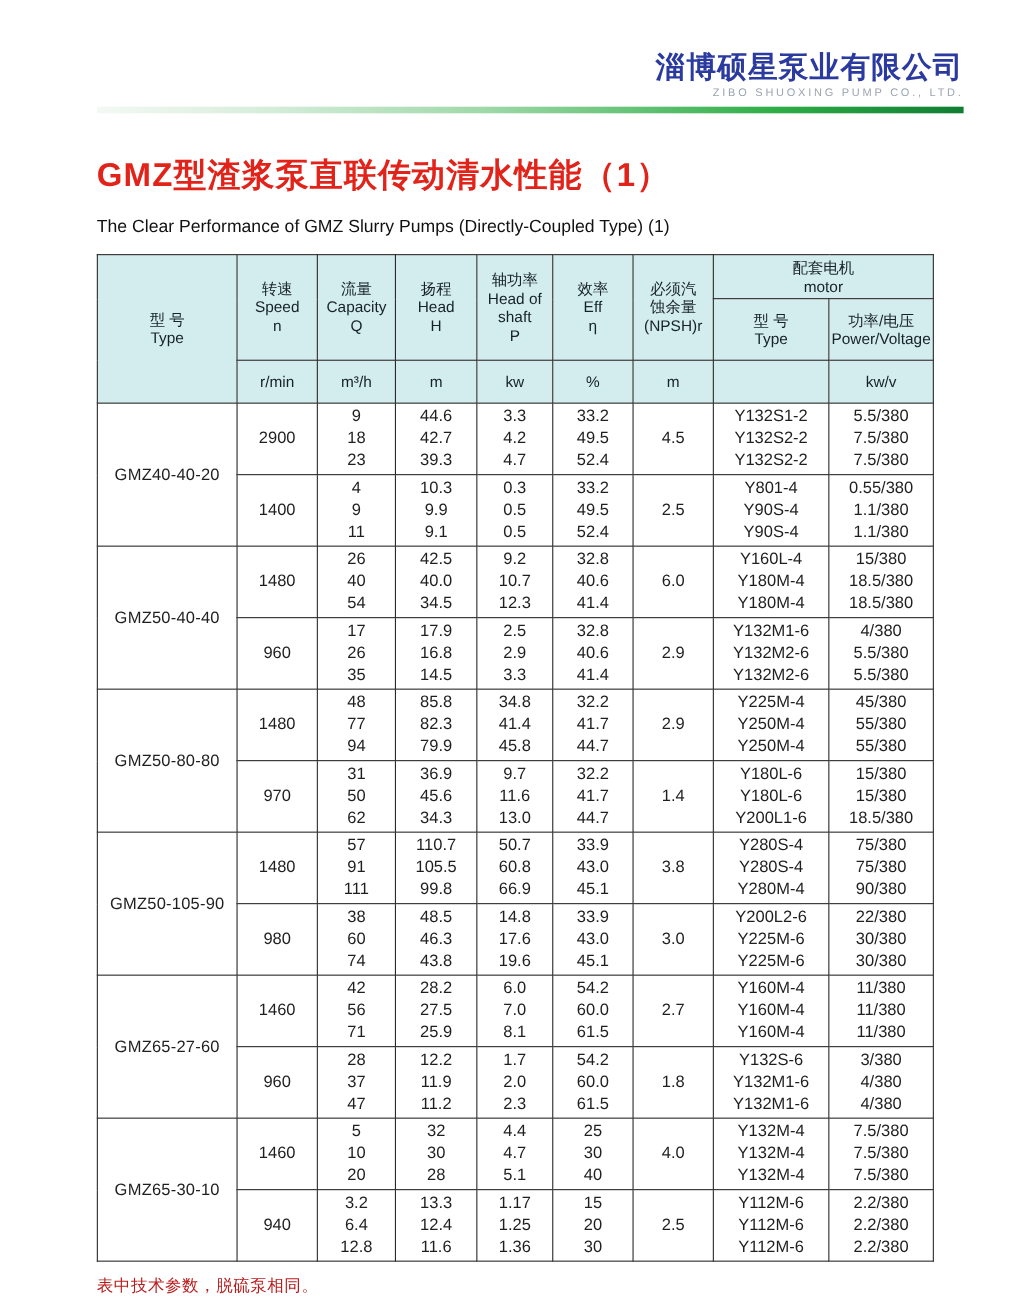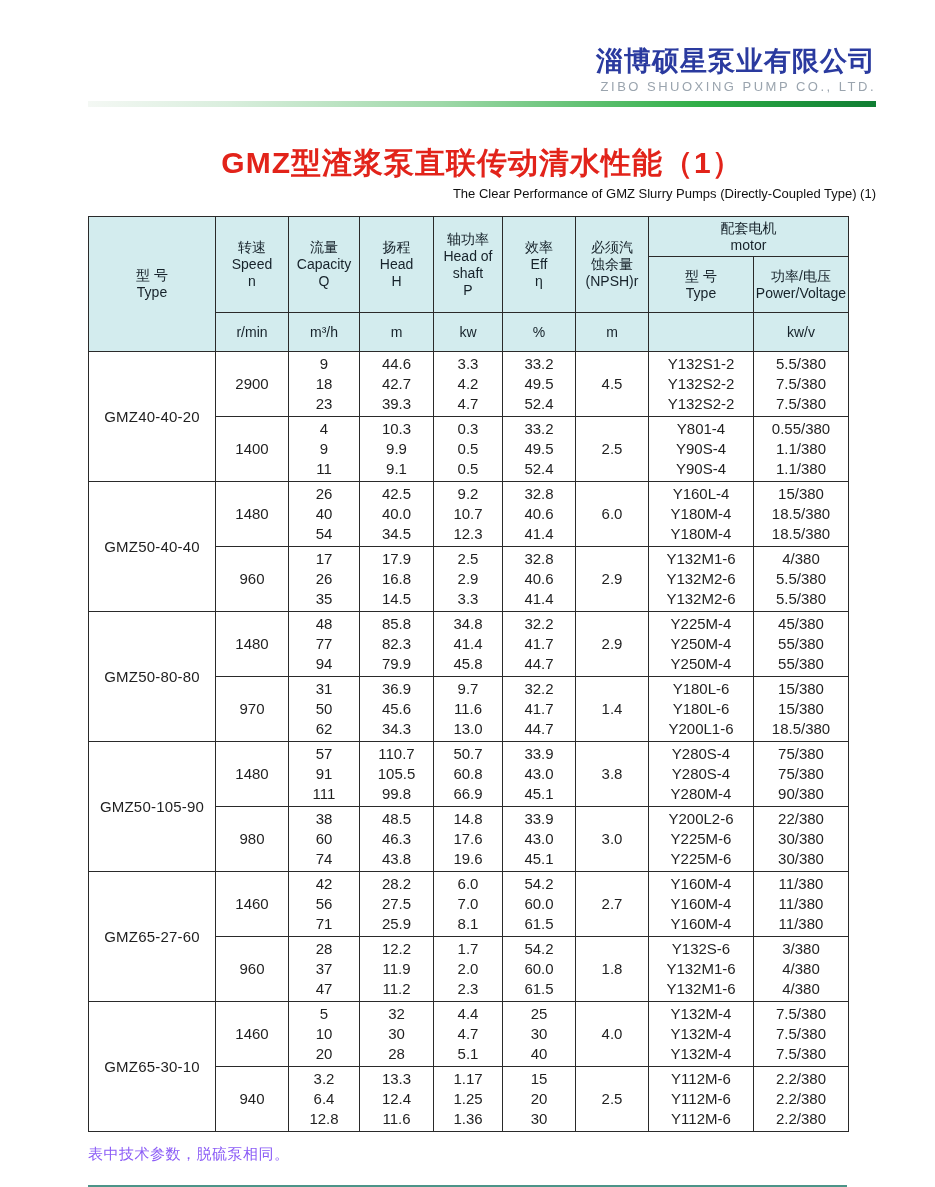--- a/index.html
+++ b/index.html
@@ -27,46 +27,45 @@
   
   .brand { text-align: right; }
   .brand-cn {
     font-size: 27px;
     font-weight: bold;
     color: var(--brand-blue);
     letter-spacing: 1px;
     line-height: 1.15;
   }
   .brand-en {
-    font-size: 13px;
+    font-size: 10px;
     color: var(--brand-gray);
     letter-spacing: 2.5px;
     margin-top: 2px;
   }
   .brand-rule {
     height: 6px;
     margin-top: 7px;
     background: linear-gradient(to right,
       #f4f8f4 0%, #d9eedd 18%, #9ed8a8 45%,
       var(--bar-green) 78%, var(--bar-green-dark) 100%);
   }
 
   
   .title-cn {
     margin-top: 36px;
-    text-align: center;
     color: var(--accent-red);
     font-size: 30px;
     font-weight: bold;
     letter-spacing: 1px;
   }
   .title-en {
-    margin-top: 2px;
-    text-align: right;
-    font-size: 13px;
+    margin-top: 18px;
+    text-align: left;
+    font-size: 16px;
     color: #111;
   }
 
   
   table.pump {
     margin-top: 15px;
     border-collapse: collapse;
     table-layout: fixed;
     width: 760px;
   }
@@ -89,21 +88,21 @@
   tr.hrow1 td { height: 40px; }
   tr.hrow2 td { height: 56px; }
   tr.units td { height: 39px; font-size: 14px; }
   tbody tr { height: 65px; }
   td.model { font-size: 16px; letter-spacing: 0.2px; }
 
   
   .foot-note {
     margin-top: 13px;
     font-size: 15px;
-    color: #8b5cf6;
+    color: #b91c1c;
     letter-spacing: 0.5px;
   }
   .foot-rule {
     margin-top: 21px;
     height: 2px;
     background: var(--line-teal);
     width: 759px;
   }
 </style>
 </head>

